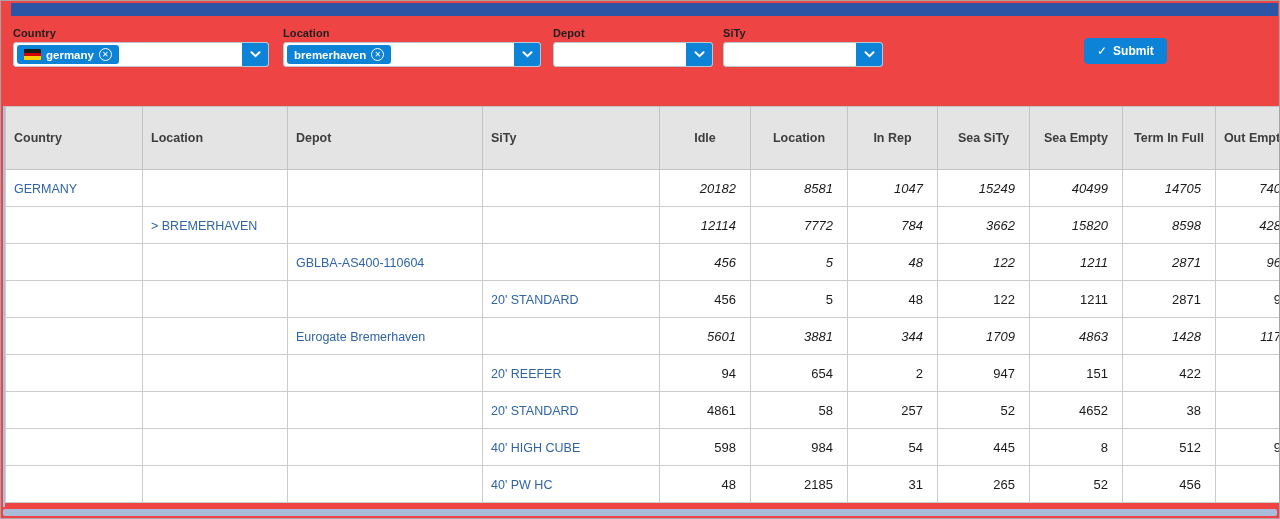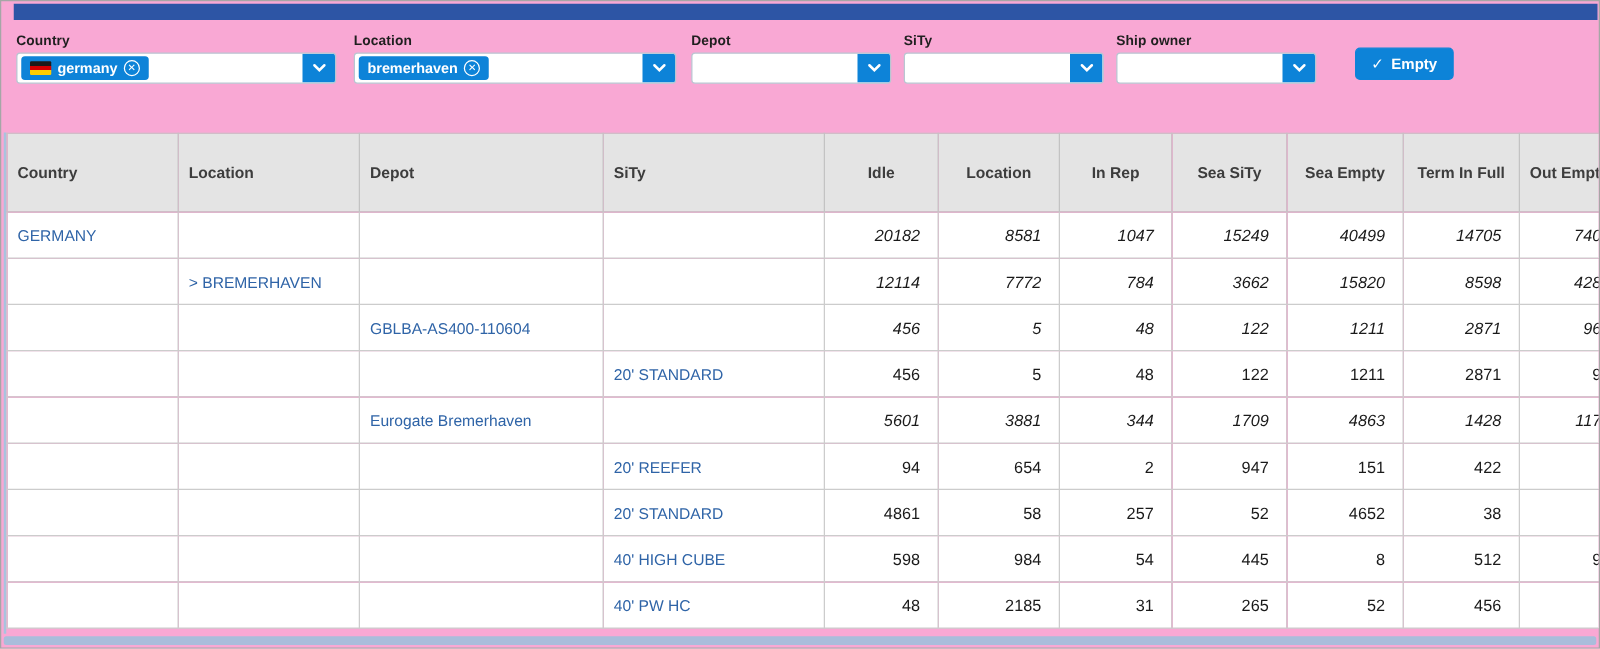--- a/index.html
+++ b/index.html
@@ -1,21 +1,21 @@
 <!DOCTYPE html>
 <html><head>
 <meta charset="utf-8">
 <style>
   * { margin:0; padding:0; box-sizing:border-box; }
   html,body { background:#ffffff; }
   body { font-family:"Liberation Sans", sans-serif; }
 
   .screen {
     position:relative; width:1280px; height:519px;
-    background:#f9a8d4; border:1px solid #a6a6a6; overflow:hidden;
+    background:#ef4444; border:1px solid #a6a6a6; overflow:hidden;
   }
 
   .topbar {
     position:absolute; top:2px; left:10px; right:1px; height:13px;
     background:#2d55a5;
   }
 
   
   .filterbar { position:absolute; top:0; left:0; right:0; height:95px; }
   .combo { position:absolute; top:26px; }
@@ -131,36 +131,25 @@
         <div class="combo-label">SiTy</div>
         <div class="combo-field">
           <div class="combo-body"></div>
           <span class="combo-toggle">
             <svg width="11" height="7" viewBox="0 0 11 7">
               <path d="M1.5 1.2 L5.5 5.2 L9.5 1.2" stroke="#fff" stroke-width="2" fill="none" stroke-linecap="round"></path>
             </svg>
           </span>
         </div>
       </div>
-      <div class="combo" style="left: 892px; width: 160px;">
-        <div class="combo-label">Ship owner</div>
-        <div class="combo-field">
-          <div class="combo-body"></div>
-          <span class="combo-toggle">
-            <svg width="11" height="7" viewBox="0 0 11 7">
-              <path d="M1.5 1.2 L5.5 5.2 L9.5 1.2" stroke="#fff" stroke-width="2" fill="none" stroke-linecap="round"></path>
-            </svg>
-          </span>
-        </div>
-      </div>
     </div>
 
   <button class="submit-btn">
     <span class="submit-check">✓</span>
-    <span>Empty</span>
+    <span>Submit</span>
   </button>
 
   <div class="table-wrap">
     <table class="grid" id="resultTable">
         <colgroup>
           <col style="width: 137px;">
           <col style="width: 145px;">
           <col style="width: 195px;">
           <col style="width: 177px;">
           <col style="width: 91px;">

